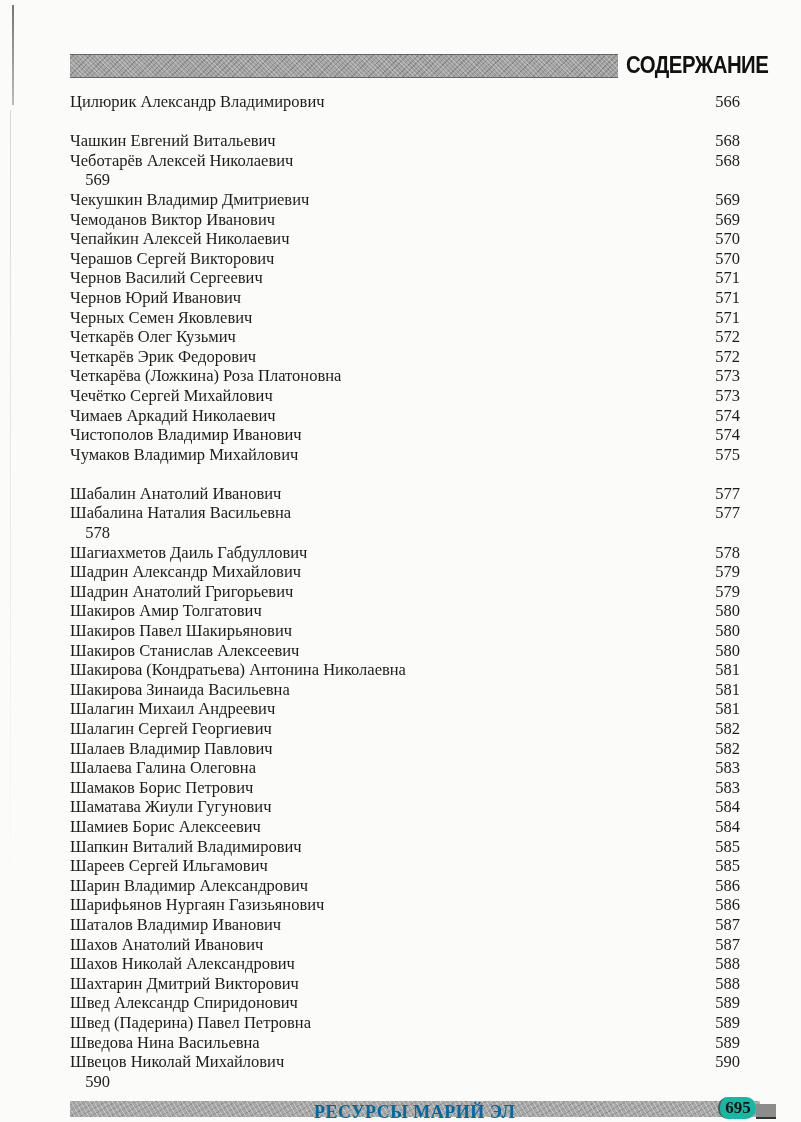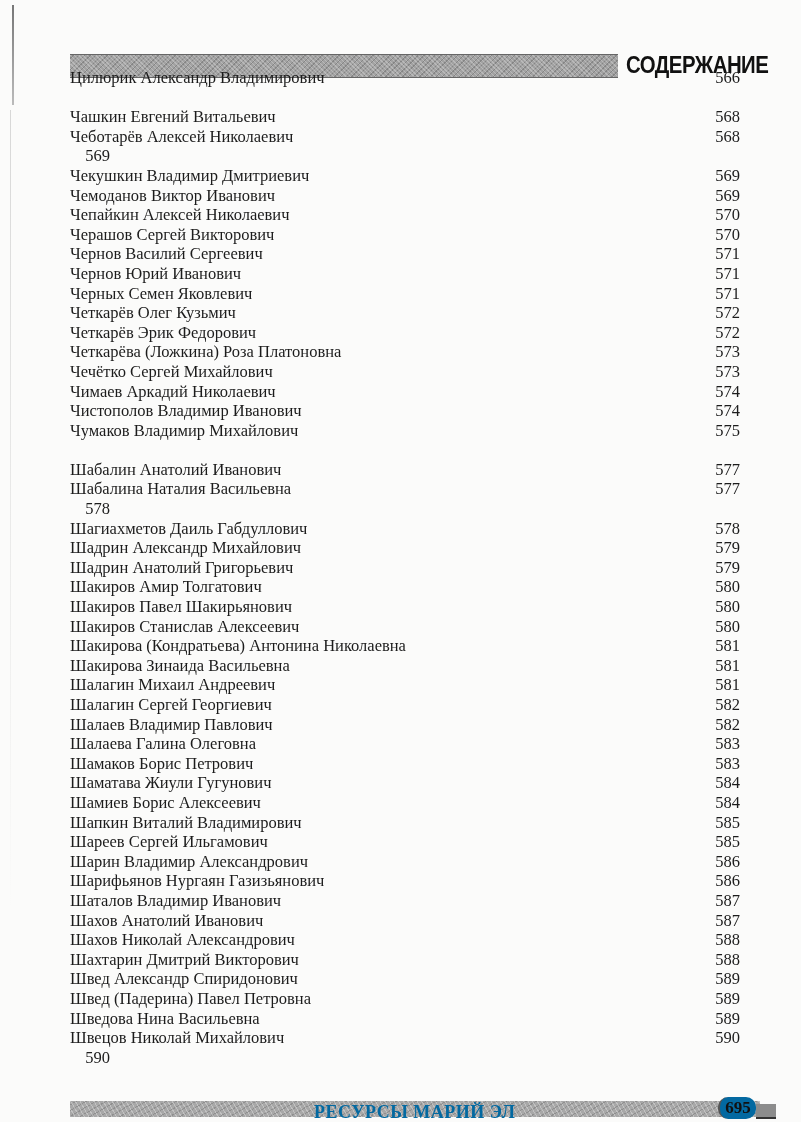--- a/index.html
+++ b/index.html
@@ -25,21 +25,21 @@
     border-top:1px solid #666; border-bottom:1px solid #666;
   }
   .header-title {
     position:absolute; left:626px; top:50px; width:150px; height:30px;
     font-family:"Liberation Sans", sans-serif; font-weight:bold;
     font-size:24px; letter-spacing:-0.6px; color:#111;
     line-height:30px; transform:scaleX(0.85); transform-origin:left center;
     white-space:nowrap;
   }
   .toc {
-    position:absolute; left:70px; top:68px; width:670px;
+    position:absolute; left:70px; top:92px; width:670px;
   }
   .row {
     display:flex; justify-content:space-between;
     height:19.6px; line-height:19.6px; font-size:16.5px;
   }
   .row .name { white-space:nowrap; }
   .row .page { width:40px; text-align:right; }
   .gap { height:19.6px; }
   .footer-band {
     position:absolute; left:70px; top:1101px; width:690px; height:16px;
@@ -49,21 +49,21 @@
       repeating-linear-gradient(-30deg, rgba(0,0,0,.15) 0 1px, rgba(0,0,0,0) 1px 5px);
     overflow:hidden;
   }
   .footer-title {
     position:absolute; left:314px; top:1102px; height:20px; line-height:20px;
     font-family:"Liberation Serif", serif; font-weight:bold; font-size:18px;
     color:#0369a1; letter-spacing:0.5px; white-space:nowrap; overflow:hidden;
   }
   .page-number {
     position:absolute; left:718px; top:1097px; width:36px; height:22px;
-    background:#0369a1; border-radius:10px; border-left:2px solid #555;
+    background:#14b8a6; border-radius:10px; border-left:2px solid #555;
     font-weight:bold; font-size:17px; line-height:22px; text-align:center; color:#111;
   }
   .footer-tail {
     position:absolute; left:756px; top:1104px; width:20px; height:13px;
     background:#8c8c8c; border-bottom:2px solid #333;
   }
 </style>
 </head>
 <body>
 

